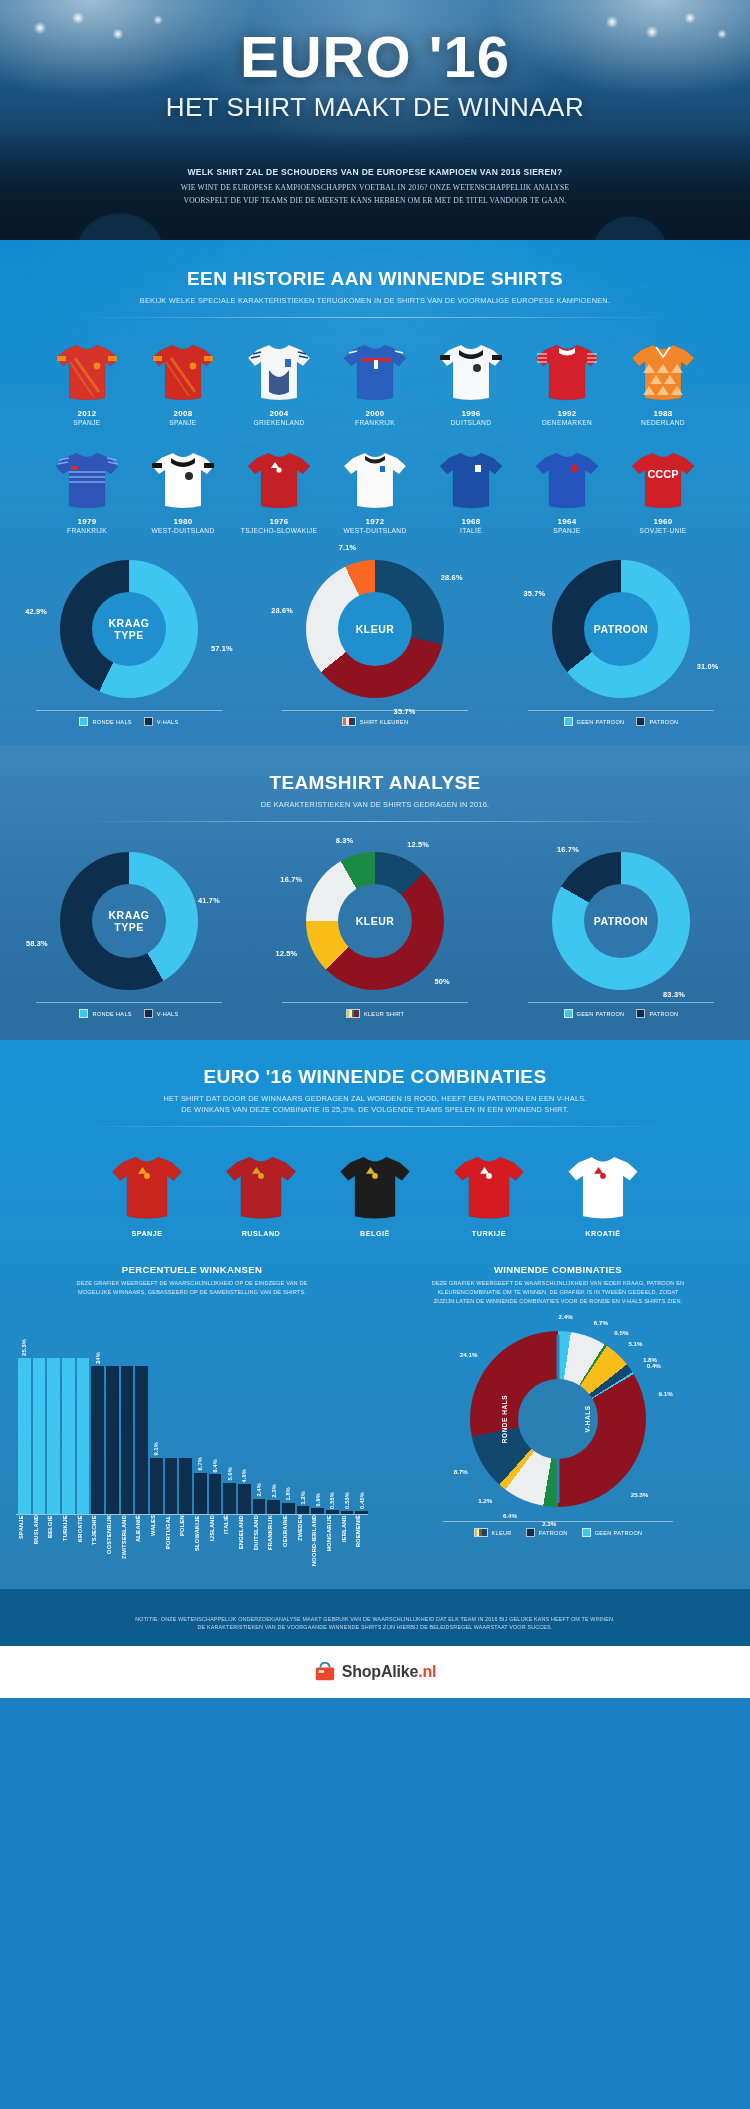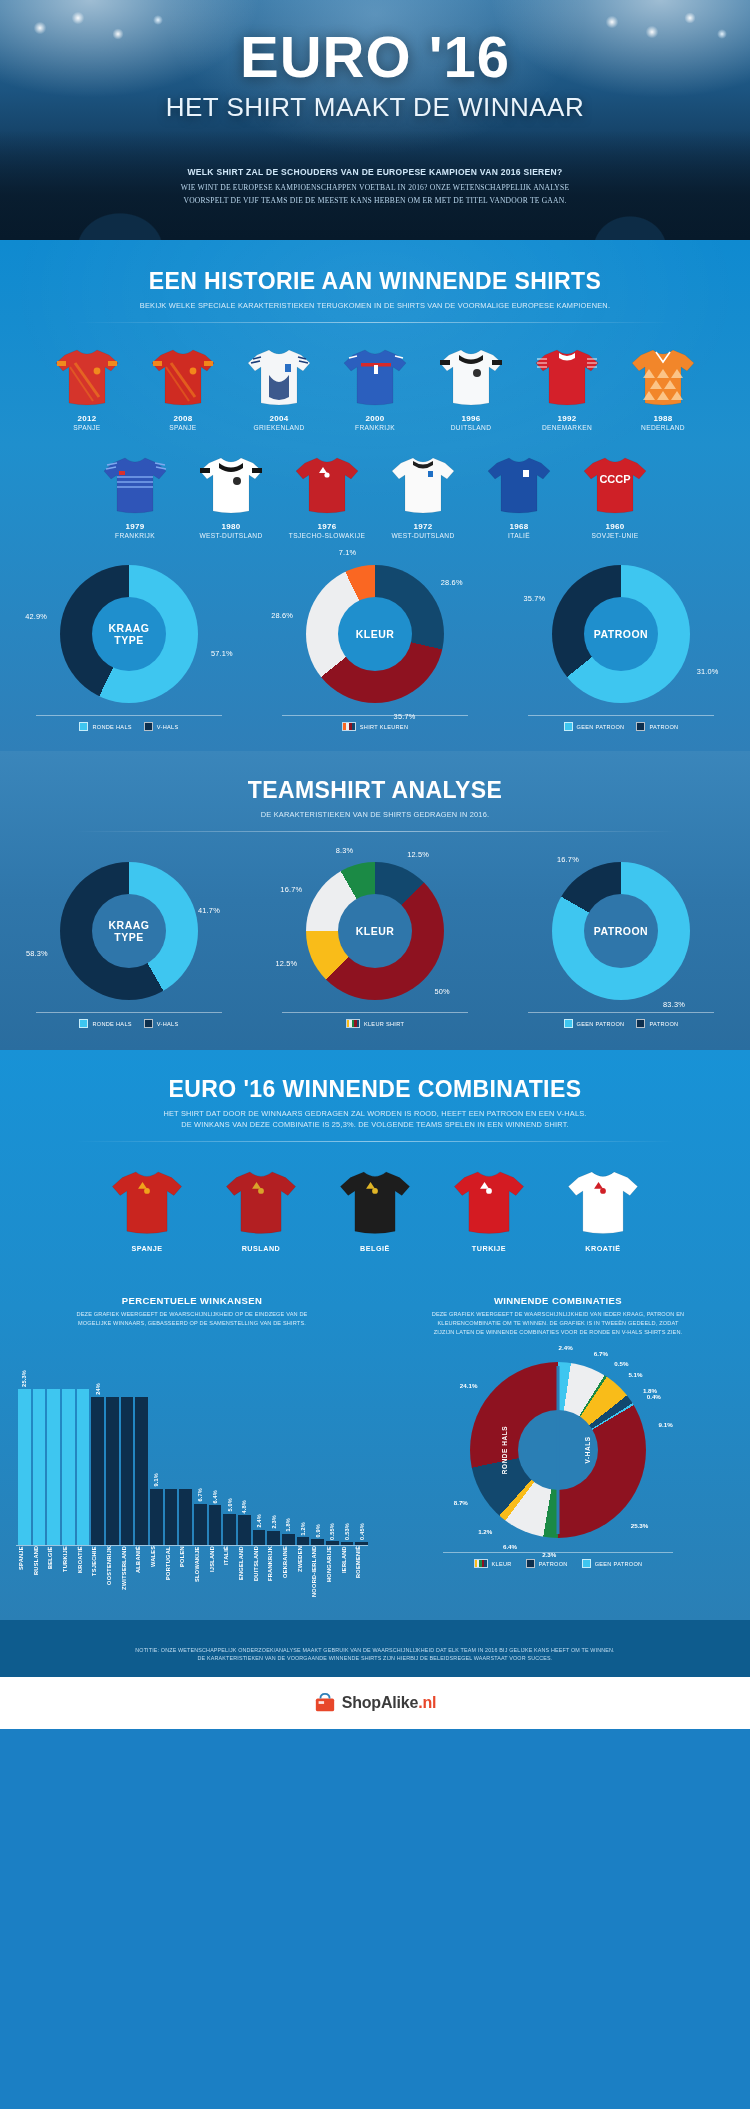--- a/index.html
+++ b/index.html
@@ -62,21 +62,21 @@
     background:linear-gradient(180deg,#3a86bb 0%, #2f76aa 50%, #2a6d9f 100%);
     padding:26px 0 22px;
   }
   .sec-combi {
     background:linear-gradient(180deg,#1892d6 0%, #1e8ccb 45%, #2a7fb5 100%);
     padding:26px 0 18px;
   }
   .sec-footer { background:#0e5c8e; padding:16px 0 0; }
 
   .sec-head { text-align:center; }
-  .sec-head h3 { font-size:23px; font-weight:bold; letter-spacing:.4px; }
+  .sec-head h3 { font-size:19px; font-weight:bold; letter-spacing:.4px; }
   .sec-head p { font-size:7.4px; line-height:1.5; color:#d8ecf9; margin-top:5px; letter-spacing:.2px; }
   .rule {
     width:600px; height:1px; margin:11px auto 0;
     background:linear-gradient(90deg, rgba(255,255,255,0), rgba(255,255,255,.5) 50%, rgba(255,255,255,0));
   }
 
   
   .shirt-row { display:flex; justify-content:center; gap:14px; margin-top:22px; }
   .shirt-cell { width:82px; text-align:center; }
   .shirt-yr { font-size:8px; font-weight:bold; margin-top:7px; letter-spacing:.3px; }
@@ -87,38 +87,38 @@
   .donut-row { display:flex; justify-content:center; gap:8px; margin-top:26px; }
   .donut-box { width:238px; text-align:center; position:relative; }
   .donut-wrap { position:relative; width:138px; height:138px; margin:0 auto; }
   .donut { width:138px; height:138px; border-radius:50%; }
   .donut-hole {
     position:absolute; left:50%; top:50%; transform:translate(-50%,-50%);
     width:74px; height:74px; border-radius:50%;
     display:flex; align-items:center; justify-content:center; flex-direction:column;
   }
   .donut-hole span { font-size:10.5px; font-weight:bold; letter-spacing:.5px; line-height:1.2; }
-  .dlab { position:absolute; font-size:7.4px; font-weight:normal; white-space:nowrap; letter-spacing:.2px; }
+  .dlab { position:absolute; font-size:7.4px; font-weight:bold; white-space:nowrap; letter-spacing:.2px; }
   .legend {
     margin:12px auto 0; width:186px; border-top:1px solid rgba(255,255,255,.45);
     padding-top:6px; display:flex; justify-content:center; gap:12px; align-items:center;
   }
   .legend-item { display:flex; align-items:center; gap:4px; font-size:5.6px; letter-spacing:.3px; }
   .swatch { width:9px; height:9px; border:1px solid rgba(255,255,255,.7); }
   .swatch-multi { width:14px; height:9px; border:1px solid rgba(255,255,255,.7); display:flex; }
   .swatch-multi i { flex:1; height:100%; display:block; }
 
   
   .combi-row { display:flex; justify-content:center; gap:22px; margin-top:24px; }
   .combi-cell { width:92px; text-align:center; }
   .combi-cell .jersey { width:76px; height:70px; }
   .combi-name { font-size:7.2px; font-weight:bold; letter-spacing:.5px; margin-top:8px; }
 
   
-  .panels { display:flex; margin-top:42px; padding:0 16px; gap:14px; }
+  .panels { display:flex; margin-top:26px; padding:0 16px; gap:14px; }
   .panel { flex:1; }
   .panel h4 { text-align:center; font-size:9.5px; font-weight:bold; letter-spacing:.4px; }
   .panel .desc { text-align:center; font-size:5.6px; line-height:1.55; color:#d6ecfa; margin-top:4px; letter-spacing:.15px; }
 
   
   .bars { margin-top:22px; height:196px; display:flex; align-items:flex-end; gap:2px; padding-left:2px; border-bottom:1px solid rgba(255,255,255,.55); }
   .bar-col { flex:1; display:flex; flex-direction:column; justify-content:flex-end; align-items:center; height:100%; position:relative; }
   .bar { width:100%; }
   .bar-val { font-size:5.6px; font-weight:bold; writing-mode:vertical-rl; transform:rotate(180deg); margin-bottom:2px; letter-spacing:.2px; white-space:nowrap; }
   .bar-names { display:flex; gap:2px; padding-left:2px; }
@@ -295,20 +295,28 @@
          <div class="shirt-yr">1972</div>
          <div class="shirt-co">WEST-DUITSLAND</div>
           </div>
           <div class="shirt-cell">
             <div class="jersey"><svg viewBox="0 0 68 62" width="68" height="62">
     <path d="M24 5 L12 10 L3 18 L10 26 L16 22 L16 58 Q34 62 52 58 L52 22 L58 26 L65 18 L56 10 L44 5 Q34 13 24 5 Z" fill="#1c4fa5" stroke="rgba(0,0,0,.12)" stroke-width=".6"></path>
     <rect x="38" y="17" width="6" height="7" fill="#ffffff"></rect>
   </svg></div>
          <div class="shirt-yr">1968</div>
          <div class="shirt-co">ITALIË</div>
+          </div>
+          <div class="shirt-cell">
+            <div class="jersey"><svg viewBox="0 0 68 62" width="68" height="62">
+    <path d="M24 5 L12 10 L3 18 L10 26 L16 22 L16 58 Q34 62 52 58 L52 22 L58 26 L65 18 L56 10 L44 5 Q34 13 24 5 Z" fill="#2554bd" stroke="rgba(0,0,0,.12)" stroke-width=".6"></path>
+    <rect x="38" y="17" width="6" height="7" fill="#d21f26"></rect>
+  </svg></div>
+         <div class="shirt-yr">1964</div>
+         <div class="shirt-co">SPANJE</div>
           </div>
           <div class="shirt-cell">
             <div class="jersey"><svg viewBox="0 0 68 62" width="68" height="62">
     <path d="M24 5 L12 10 L3 18 L10 26 L16 22 L16 58 Q34 62 52 58 L52 22 L58 26 L65 18 L56 10 L44 5 Q34 13 24 5 Z" fill="#cf2027" stroke="rgba(0,0,0,.12)" stroke-width=".6"></path>
     <text x="34" y="30" text-anchor="middle" font-size="11" font-weight="bold" fill="#ffffff" font-family="Liberation Sans, sans-serif">CCCP</text>
   </svg></div>
          <div class="shirt-yr">1960</div>
          <div class="shirt-co">SOVJET-UNIE</div>
           </div>
         </div>

